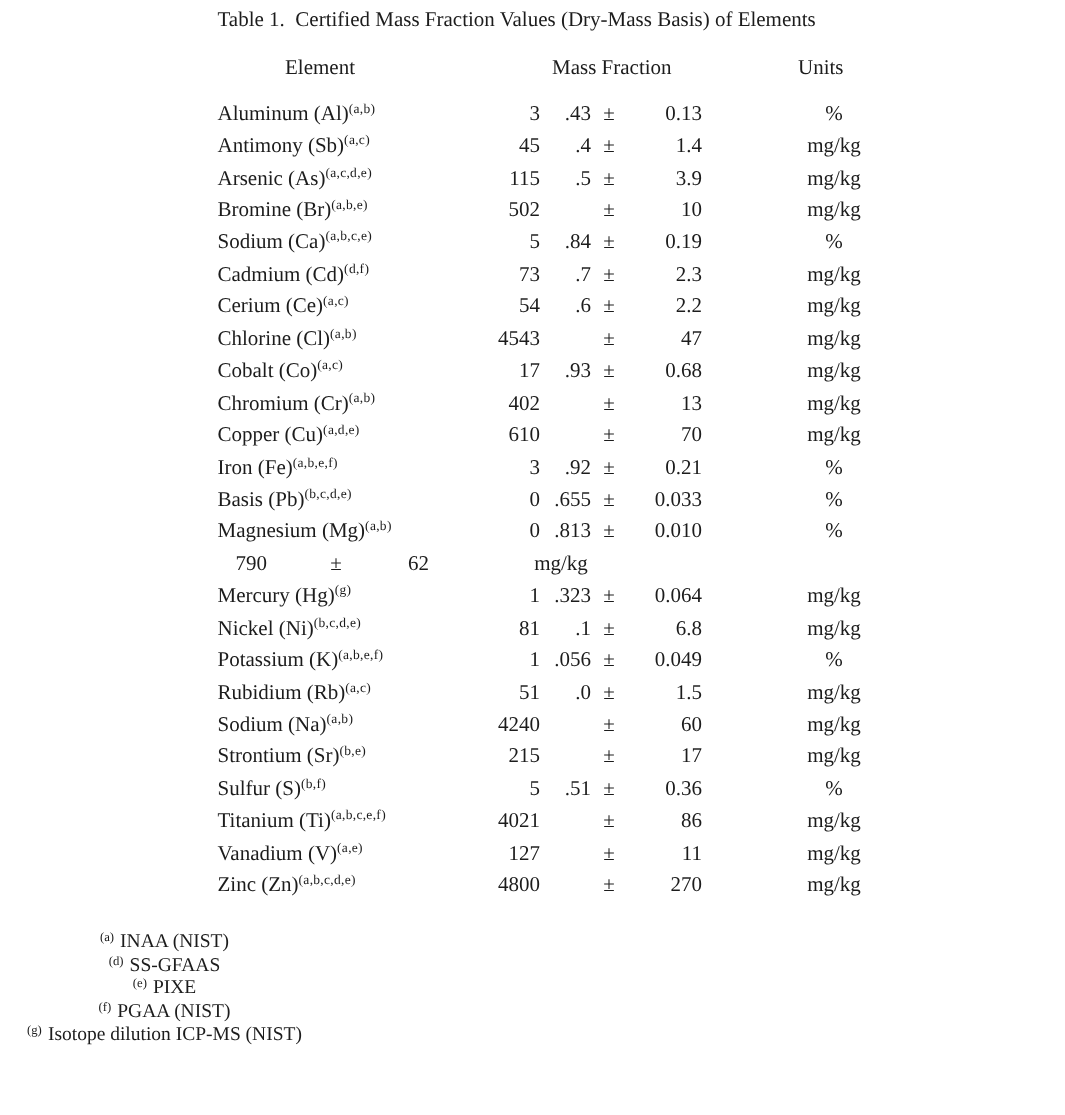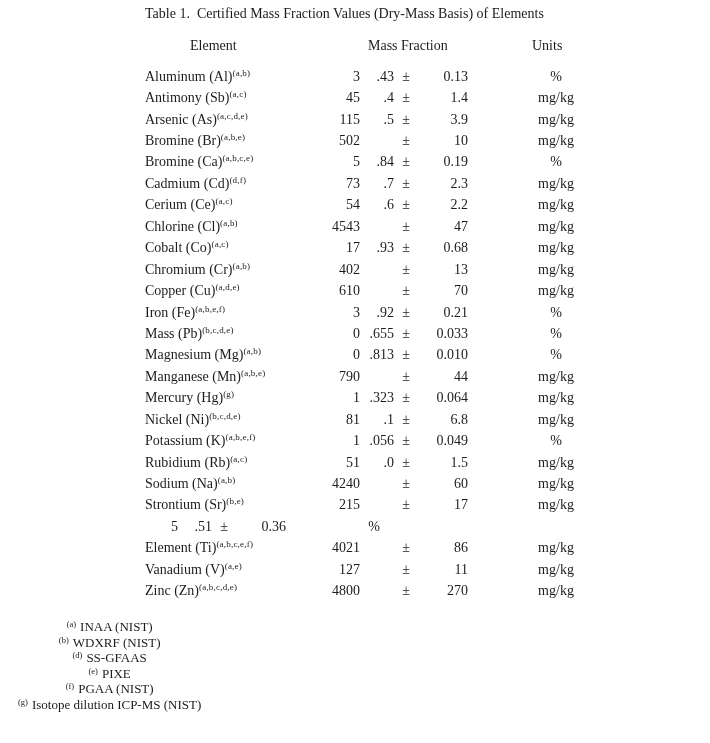--- a/index.html
+++ b/index.html
@@ -110,21 +110,21 @@
   <div class="row">
     <span class="c-el"><span class="el-main">Bromine (Br)</span><sup class="el-fn">(a,b,e)</sup></span>
     <span class="c-vint">502</span>
     <span class="c-vfrac"></span>
     <span class="c-pm">±</span>
     <span class="c-unc">10</span>
     <span class="c-units">mg/kg</span>
   </div>
 
   <div class="row">
-    <span class="c-el"><span class="el-main">Bromine (Ca)</span><sup class="el-fn">(a,b,c,e)</sup></span>
+    <span class="c-el"><span class="el-main">Sodium (Ca)</span><sup class="el-fn">(a,b,c,e)</sup></span>
     <span class="c-vint">5</span>
     <span class="c-vfrac">.84</span>
     <span class="c-pm">±</span>
     <span class="c-unc">0.19</span>
     <span class="c-units">%</span>
   </div>
 
   <div class="row">
     <span class="c-el"><span class="el-main">Cadmium (Cd)</span><sup class="el-fn">(d,f)</sup></span>
     <span class="c-vint">73</span>
@@ -182,43 +182,42 @@
   <div class="row">
     <span class="c-el"><span class="el-main">Iron (Fe)</span><sup class="el-fn">(a,b,e,f)</sup></span>
     <span class="c-vint">3</span>
     <span class="c-vfrac">.92</span>
     <span class="c-pm">±</span>
     <span class="c-unc">0.21</span>
     <span class="c-units">%</span>
   </div>
 
   <div class="row">
-    <span class="c-el"><span class="el-main">Mass (Pb)</span><sup class="el-fn">(b,c,d,e)</sup></span>
+    <span class="c-el"><span class="el-main">Basis (Pb)</span><sup class="el-fn">(b,c,d,e)</sup></span>
     <span class="c-vint">0</span>
     <span class="c-vfrac">.655</span>
     <span class="c-pm">±</span>
     <span class="c-unc">0.033</span>
     <span class="c-units">%</span>
   </div>
 
   <div class="row">
     <span class="c-el"><span class="el-main">Magnesium (Mg)</span><sup class="el-fn">(a,b)</sup></span>
     <span class="c-vint">0</span>
     <span class="c-vfrac">.813</span>
     <span class="c-pm">±</span>
     <span class="c-unc">0.010</span>
     <span class="c-units">%</span>
   </div>
 
   <div class="row">
-    <span class="c-el"><span class="el-main">Manganese (Mn)</span><sup class="el-fn">(a,b,e)</sup></span>
     <span class="c-vint">790</span>
     <span class="c-vfrac"></span>
     <span class="c-pm">±</span>
-    <span class="c-unc">44</span>
+    <span class="c-unc">62</span>
     <span class="c-units">mg/kg</span>
   </div>
 
   <div class="row">
     <span class="c-el"><span class="el-main">Mercury (Hg)</span><sup class="el-fn">(g)</sup></span>
     <span class="c-vint">1</span>
     <span class="c-vfrac">.323</span>
     <span class="c-pm">±</span>
     <span class="c-unc">0.064</span>
     <span class="c-units">mg/kg</span>
@@ -263,29 +262,30 @@
   <div class="row">
     <span class="c-el"><span class="el-main">Strontium (Sr)</span><sup class="el-fn">(b,e)</sup></span>
     <span class="c-vint">215</span>
     <span class="c-vfrac"></span>
     <span class="c-pm">±</span>
     <span class="c-unc">17</span>
     <span class="c-units">mg/kg</span>
   </div>
 
   <div class="row">
+    <span class="c-el"><span class="el-main">Sulfur (S)</span><sup class="el-fn">(b,f)</sup></span>
     <span class="c-vint">5</span>
     <span class="c-vfrac">.51</span>
     <span class="c-pm">±</span>
     <span class="c-unc">0.36</span>
     <span class="c-units">%</span>
   </div>
 
   <div class="row">
-    <span class="c-el"><span class="el-main">Element (Ti)</span><sup class="el-fn">(a,b,c,e,f)</sup></span>
+    <span class="c-el"><span class="el-main">Titanium (Ti)</span><sup class="el-fn">(a,b,c,e,f)</sup></span>
     <span class="c-vint">4021</span>
     <span class="c-vfrac"></span>
     <span class="c-pm">±</span>
     <span class="c-unc">86</span>
     <span class="c-units">mg/kg</span>
   </div>
 
   <div class="row">
     <span class="c-el"><span class="el-main">Vanadium (V)</span><sup class="el-fn">(a,e)</sup></span>
     <span class="c-vint">127</span>
@@ -303,23 +303,20 @@
     <span class="c-unc">270</span>
     <span class="c-units">mg/kg</span>
   </div>
 </div>
 
   <div class="footnotes" id="footnotes">
   <div class="fn-line">
     <sup class="fn-marker">(a)</sup><span class="fn-text">INAA (NIST)</span>
   </div>
 
-  <div class="fn-line">
-    <sup class="fn-marker">(b)</sup><span class="fn-text">WDXRF (NIST)</span>
-  </div>
 
 
   <div class="fn-line">
     <sup class="fn-marker">(d)</sup><span class="fn-text">SS-GFAAS</span>
   </div>
 
   <div class="fn-line">
     <sup class="fn-marker">(e)</sup><span class="fn-text">PIXE</span>
   </div>
 

